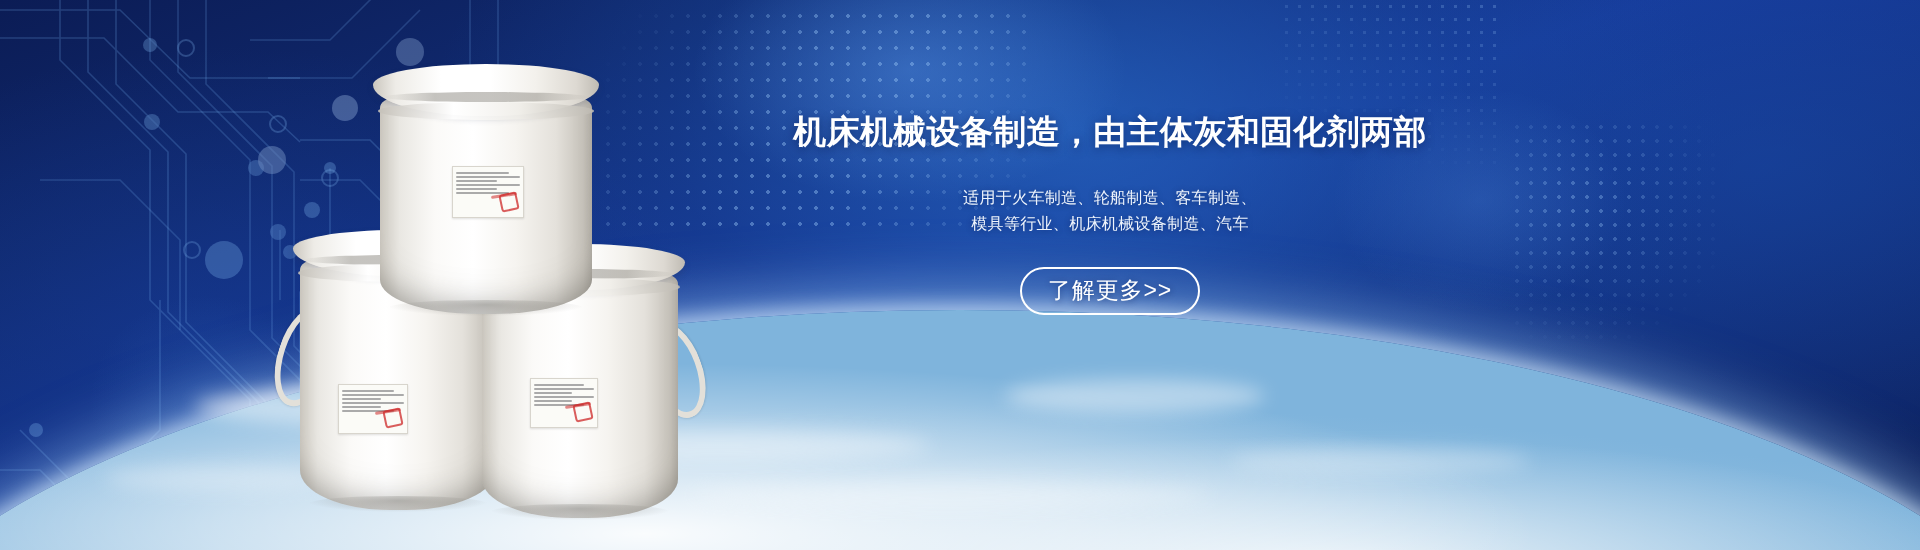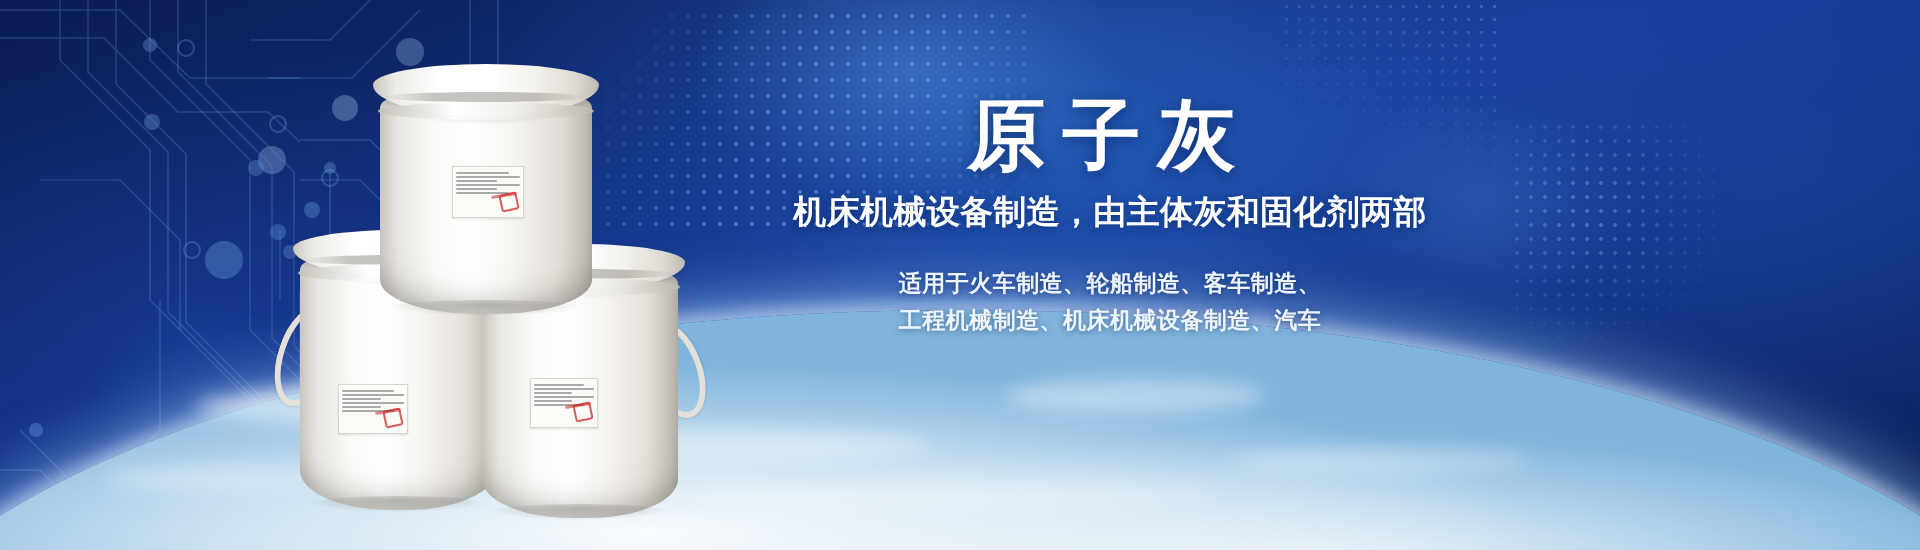--- a/index.html
+++ b/index.html
@@ -146,21 +146,21 @@
     line-height:1.02;margin:0 0 2px 0;
     text-shadow:0 3px 14px rgba(0,20,70,.55);
   }
   #subtitle{
     font-size:33px;font-weight:700;letter-spacing:.01em;
     margin:14px 0 0 0;white-space:nowrap;
     text-shadow:0 2px 10px rgba(0,20,70,.5);
   }
   #desc{
     margin:30px 0 0 0;
-    font-size:23px;line-height:1.62;font-weight:700;
+    font-size:16px;line-height:1.62;font-weight:400;
     color:#eef4fc;letter-spacing:.02em;
     text-shadow:0 1px 6px rgba(0,20,70,.45);
   }
   #desc div{white-space:nowrap;}
 
   #cta{
     display:inline-flex;align-items:center;justify-content:center;
     margin-top:30px;
     min-width:168px;height:48px;padding:0 26px;
     border:2px solid #ffffff;border-radius:26px;
@@ -309,21 +309,21 @@
         <div class="lrow"></div>
         <div class="lrow short"></div>
         <div class="lrow mid"></div>
         <div class="stampline"></div>
         <div class="stamp"></div>
       </div>
     </div>
   </div>
 
   <div id="copy">
-    <h1 id="title">原子灰</h1>
     <div id="subtitle">机床机械设备制造，由主体灰和固化剂两部</div>
     <div id="desc">
       <div>适用于火车制造、轮船制造、客车制造、</div>
-      <div>工程机械制造、机床机械设备制造、汽车</div>
+      <div>模具等行业、机床机械设备制造、汽车</div>
     </div>
+    <button id="cta">了解更多&gt;&gt;</button>
   </div>
 
 </div>
 
 </body></html>

